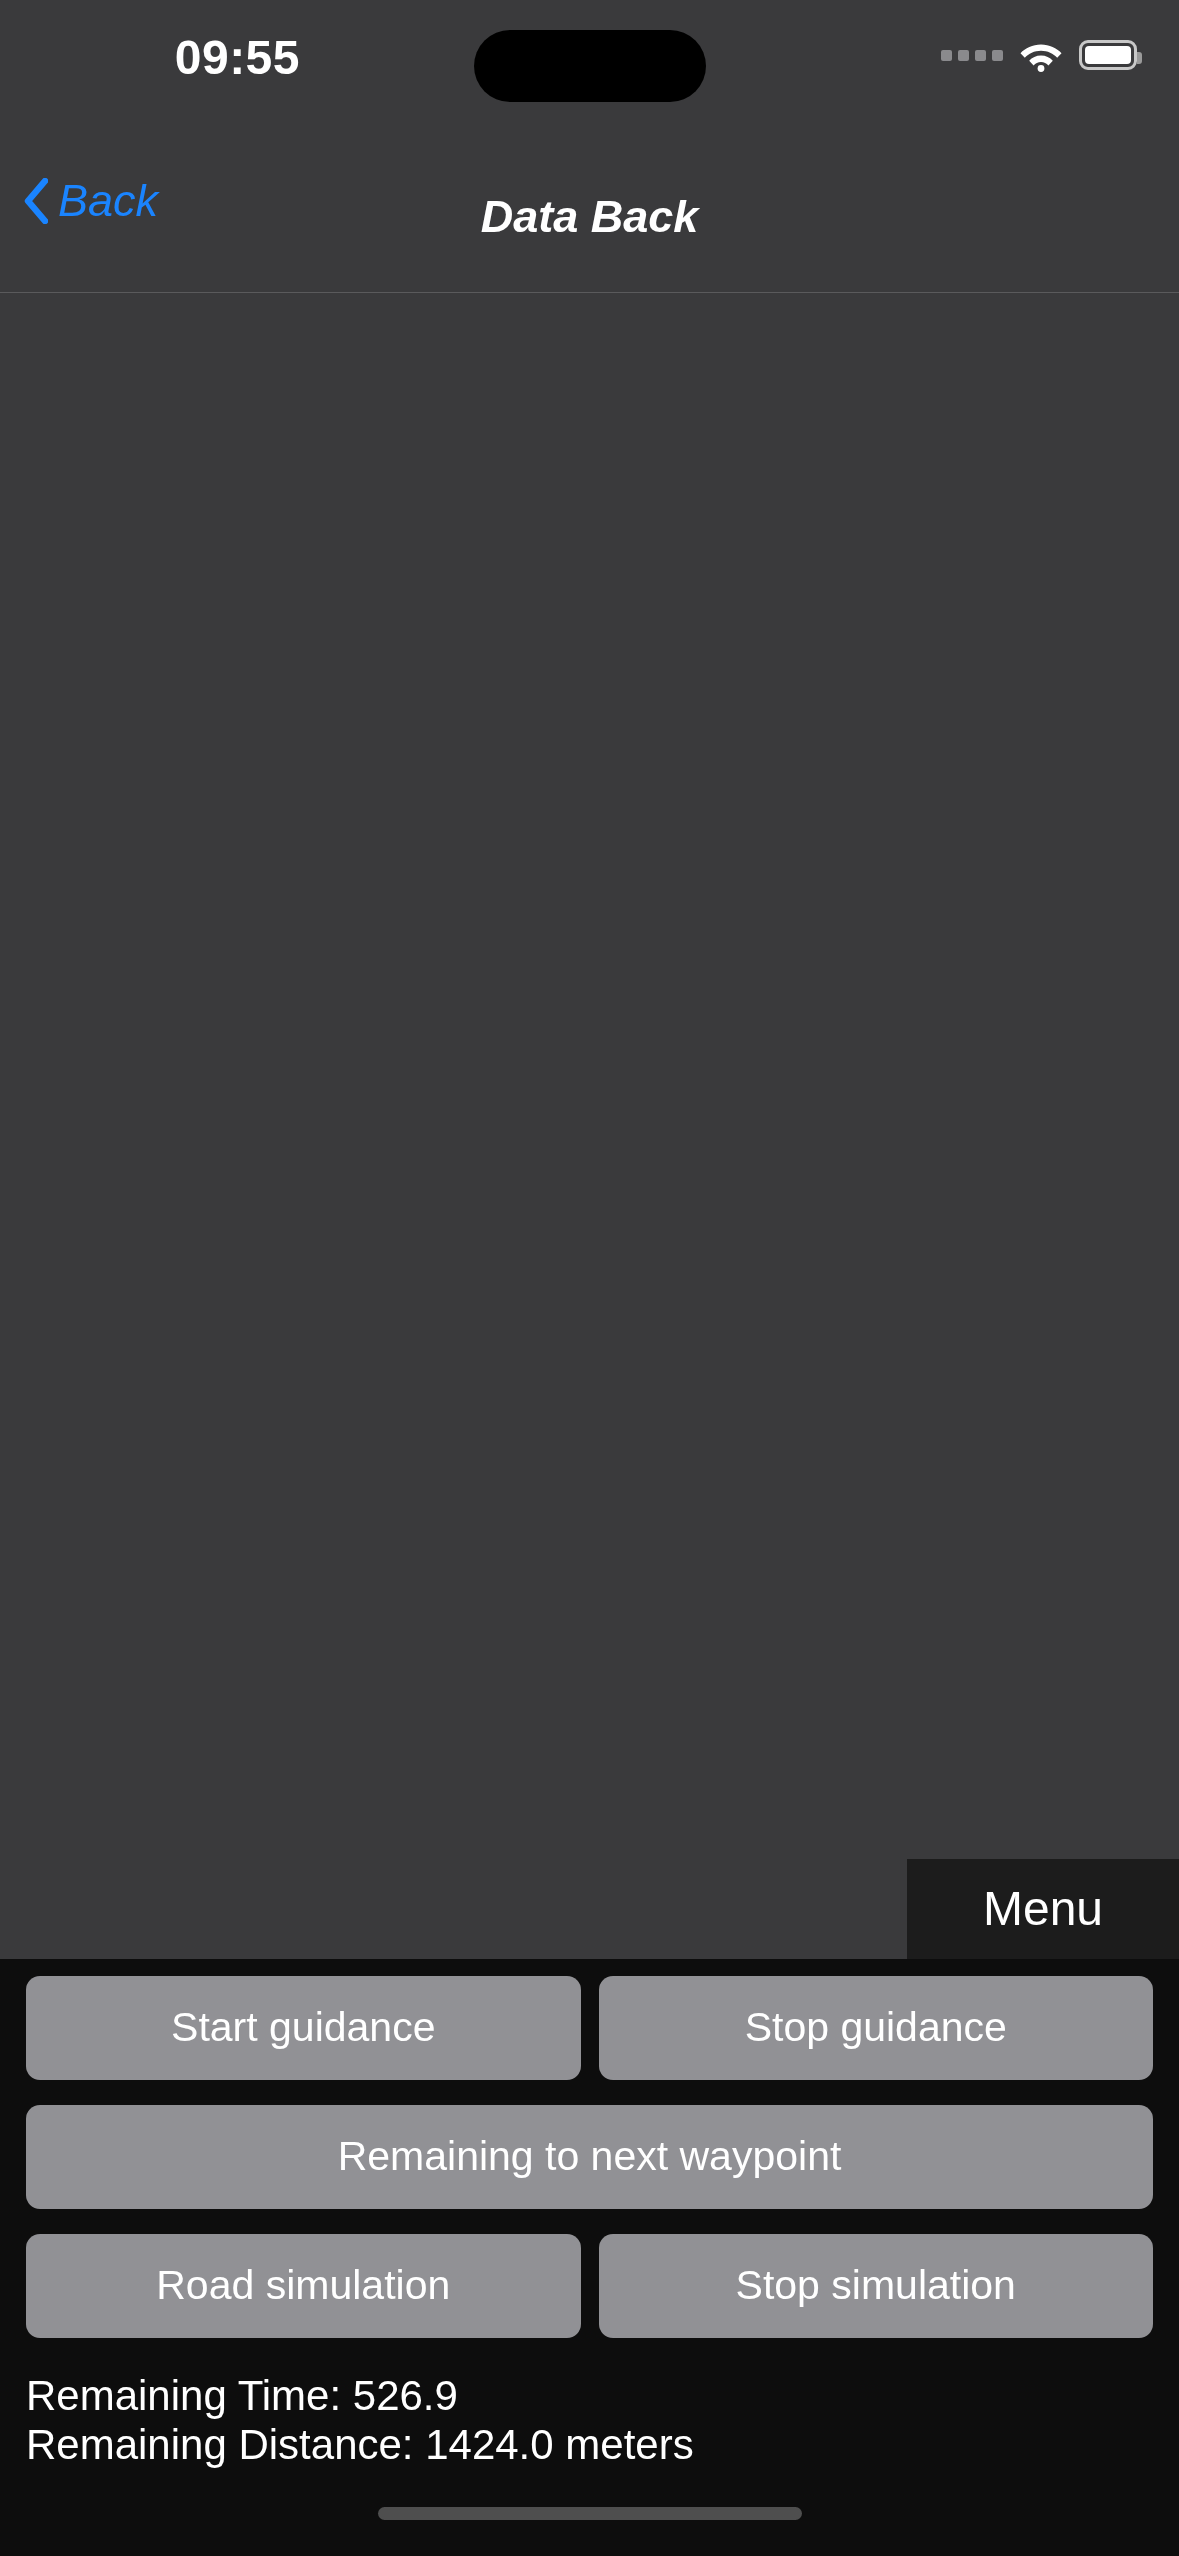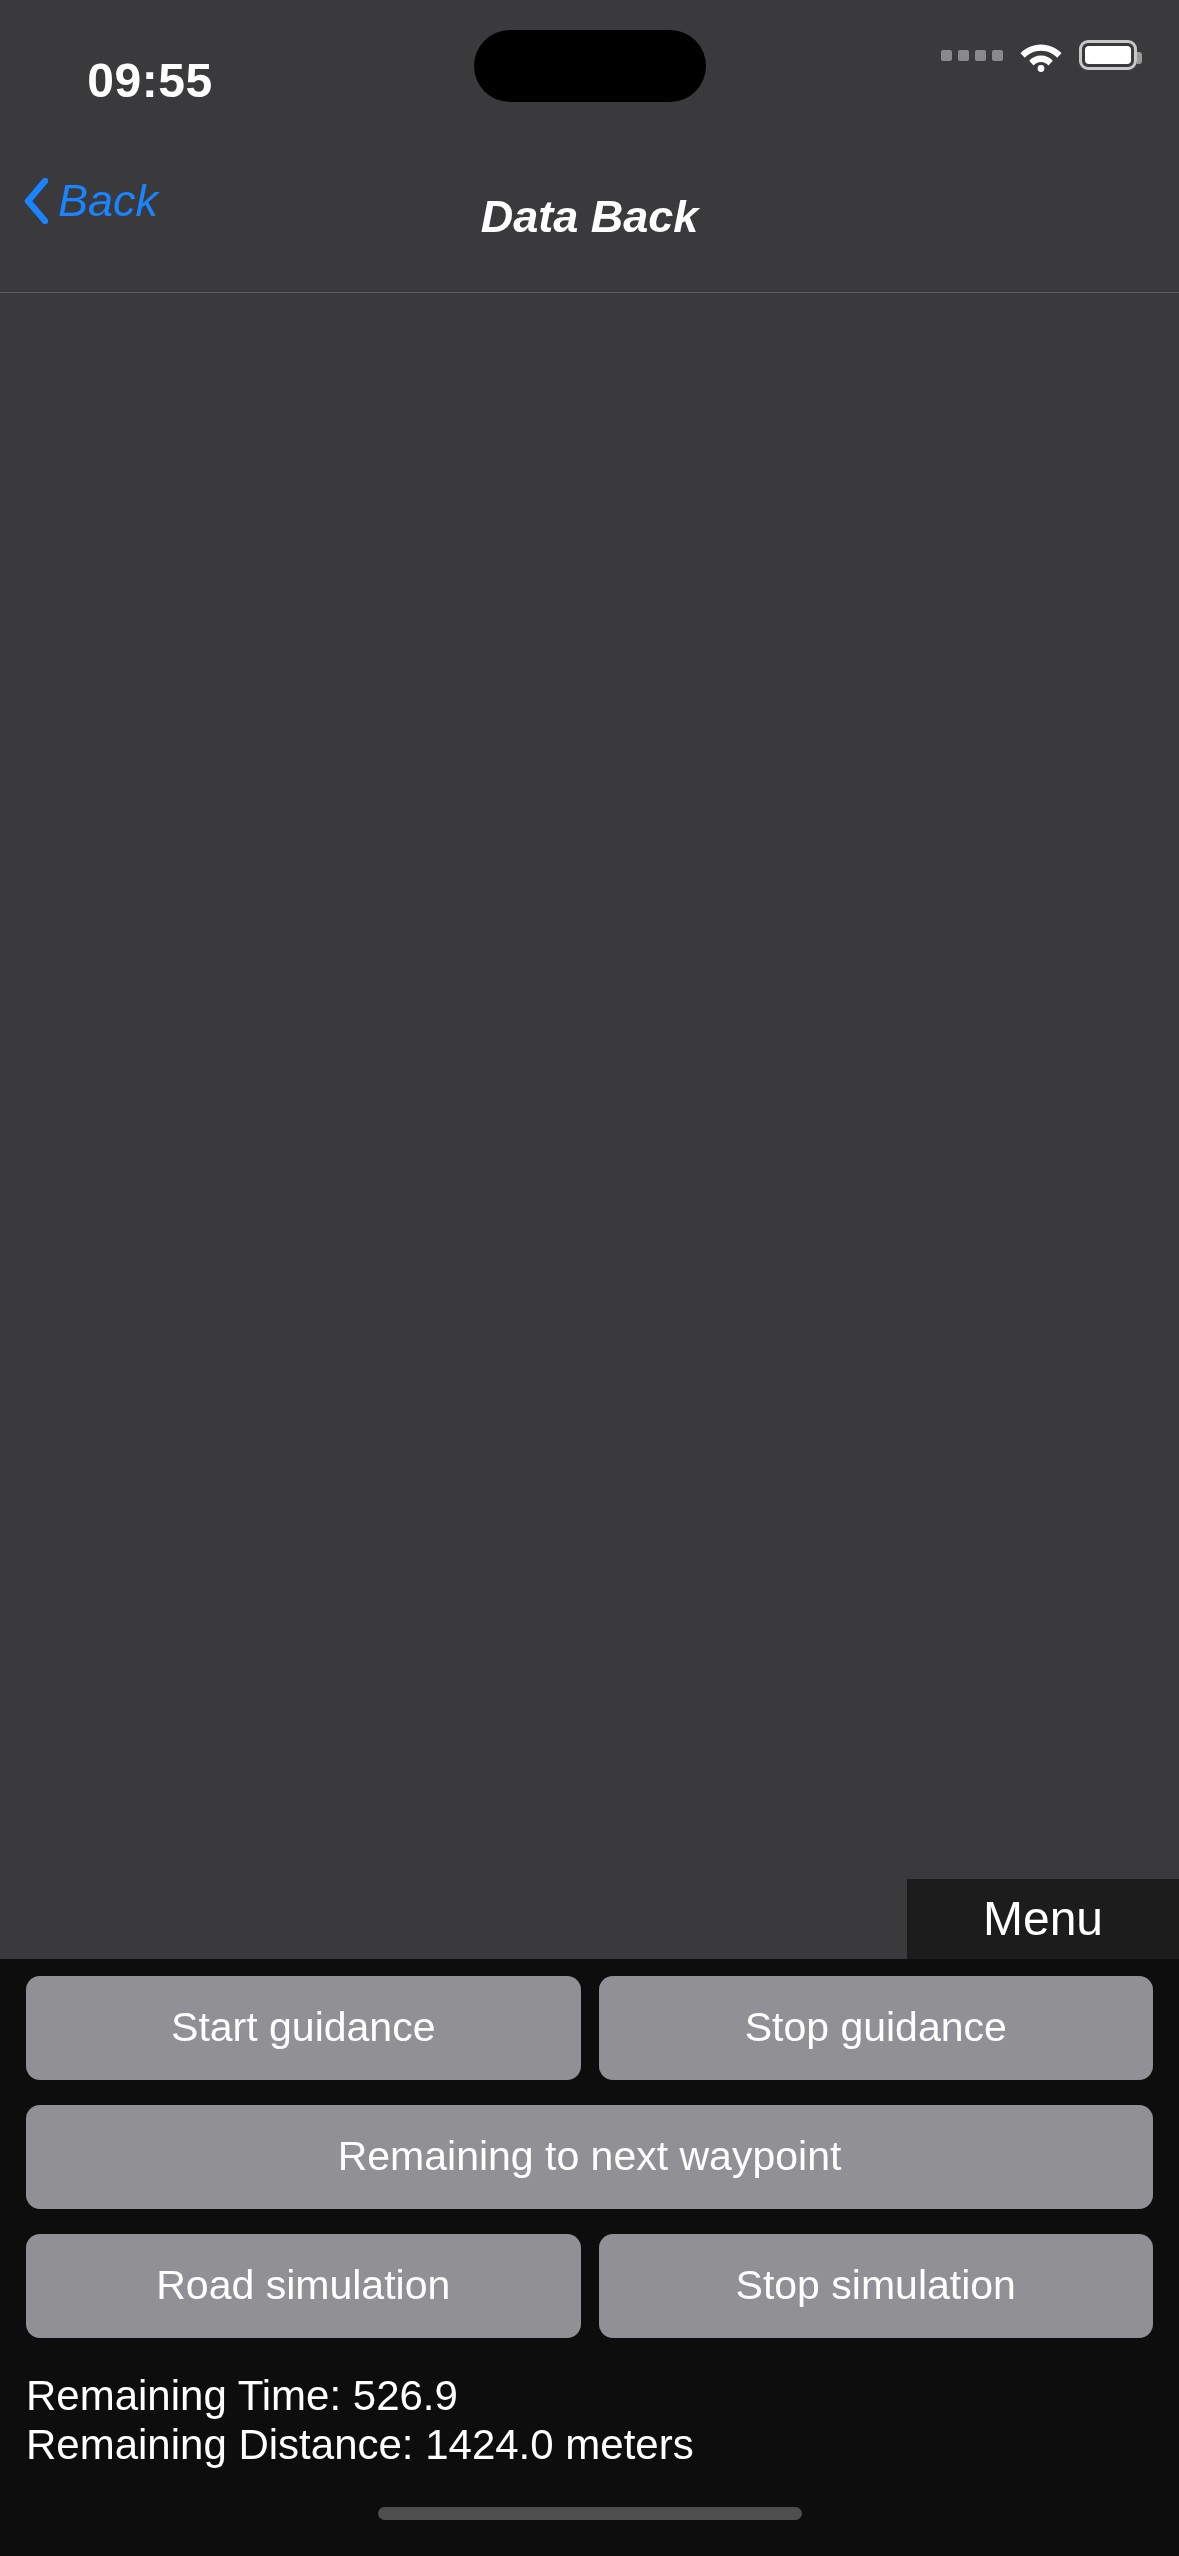--- a/index.html
+++ b/index.html
@@ -20,26 +20,25 @@
   .status-bar {
     position:relative;
     height:110px;
     background:#3a3a3c;
     flex:0 0 auto;
   }
   .status-time {
     position:absolute;
     left:0; top:30px;
     width:300px;
-    text-align:center;
+    text-align:right;
     color:#ffffff;
     font-size:48px;
     font-weight:600;
     letter-spacing:0.5px;
-    margin-top:23px;
   }
   .dynamic-island {
     position:absolute;
     left:50%; transform:translateX(-50%);
     top:30px;
     width:232px; height:72px;
     background:#000000;
     border-radius:40px;
   }
   .status-right {
@@ -111,21 +110,21 @@
   
   .map-area {
     position:relative;
     flex:1 1 auto;
     background:#3a3a3c;
     min-height:0;
   }
   .menu-button {
     position:absolute;
     right:0; bottom:0;
-    width:272px; height:80px;
+    width:272px; height:100px;
     background:#1c1c1c;
     display:flex; align-items:center; justify-content:center;
     cursor:pointer;
   }
   .menu-button-label {
     color:#ffffff;
     font-size:48px;
     font-weight:400;
   }
 

